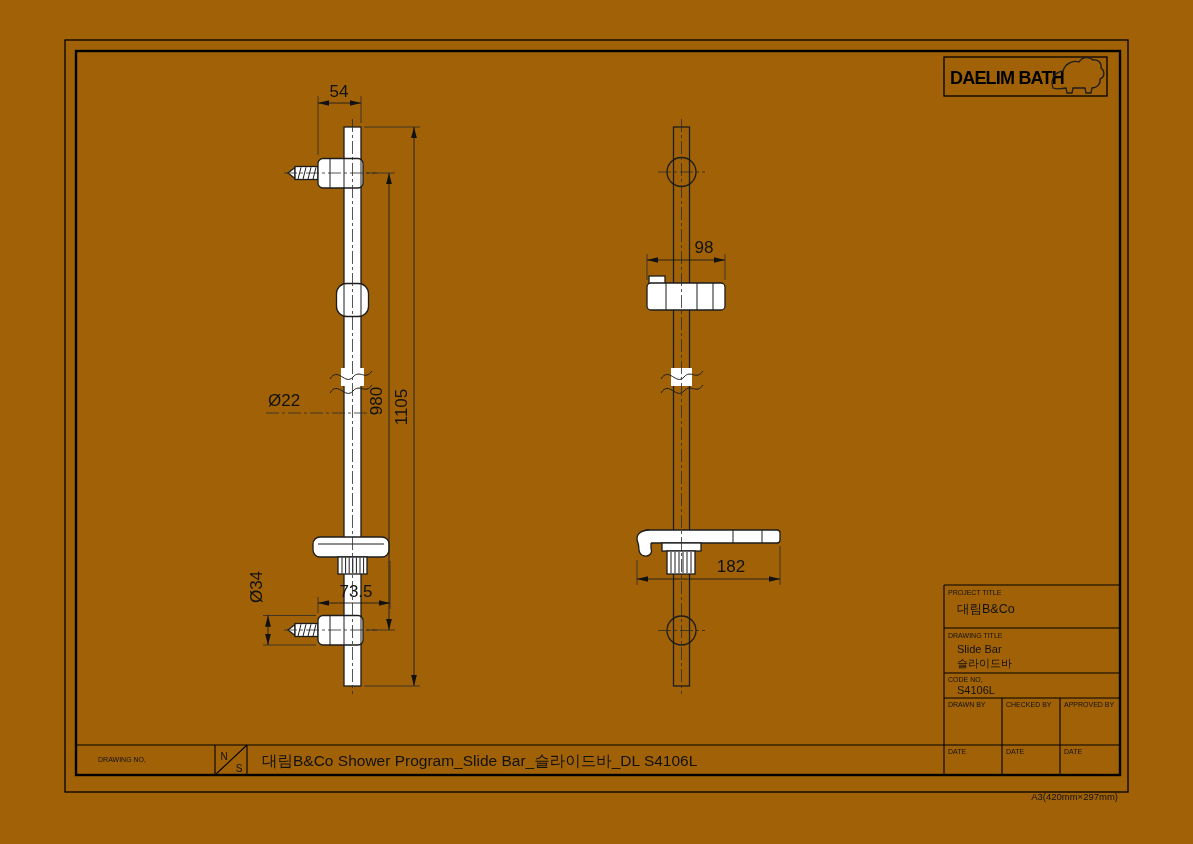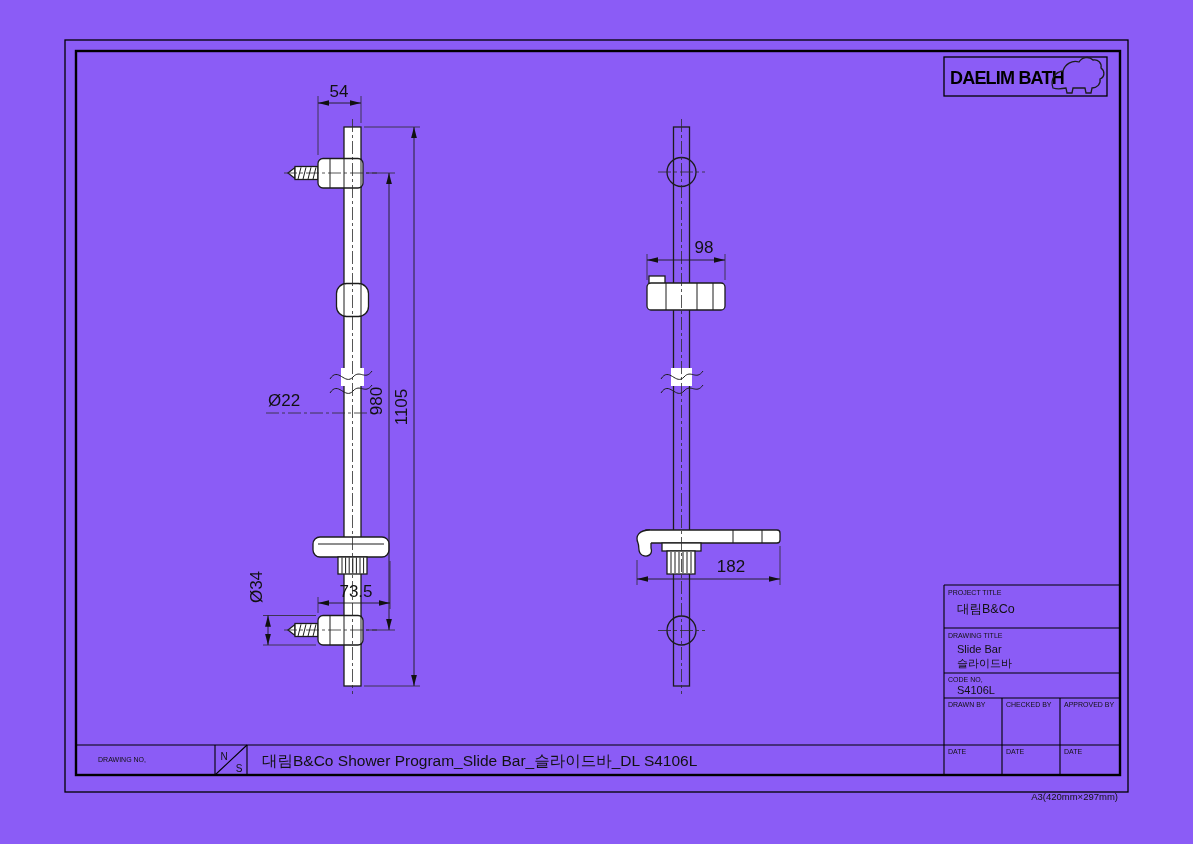--- a/index.html
+++ b/index.html
@@ -1,17 +1,17 @@
 <!DOCTYPE html>
 <html><head>
 <meta charset="utf-8">
 <style>
   html,body{margin:0;padding:0;background:#fff;}
   body{width:1193px;height:844px;font-family:"Liberation Sans",sans-serif;}
-  .sheet{position:relative;width:1193px;height:844px;background:#8b5cf6;}
+  .sheet{position:relative;width:1193px;height:844px;background:#a16207;}
   svg text{font-family:"Liberation Sans",sans-serif;}
   .frame{stroke:#000;fill:none;stroke-width:1.3;}
   .frame2{stroke:#000;fill:none;stroke-width:2.4;}
   .tbl{stroke:#000;fill:none;stroke-width:1.1;}
   .obj{stroke:#1c1c1c;stroke-width:1.3;fill:#fff;}
   .objn{stroke:#1c1c1c;stroke-width:1.3;fill:none;}
   .det{stroke:#1c1c1c;stroke-width:1;fill:none;}
   .thin{stroke:#2b2b2b;stroke-width:0.8;fill:none;}
   .cl{stroke:#2b2b2b;stroke-width:0.8;fill:none;stroke-dasharray:13 3 3 3;}
   .dim{stroke:#1c1c1c;stroke-width:0.9;fill:none;}

